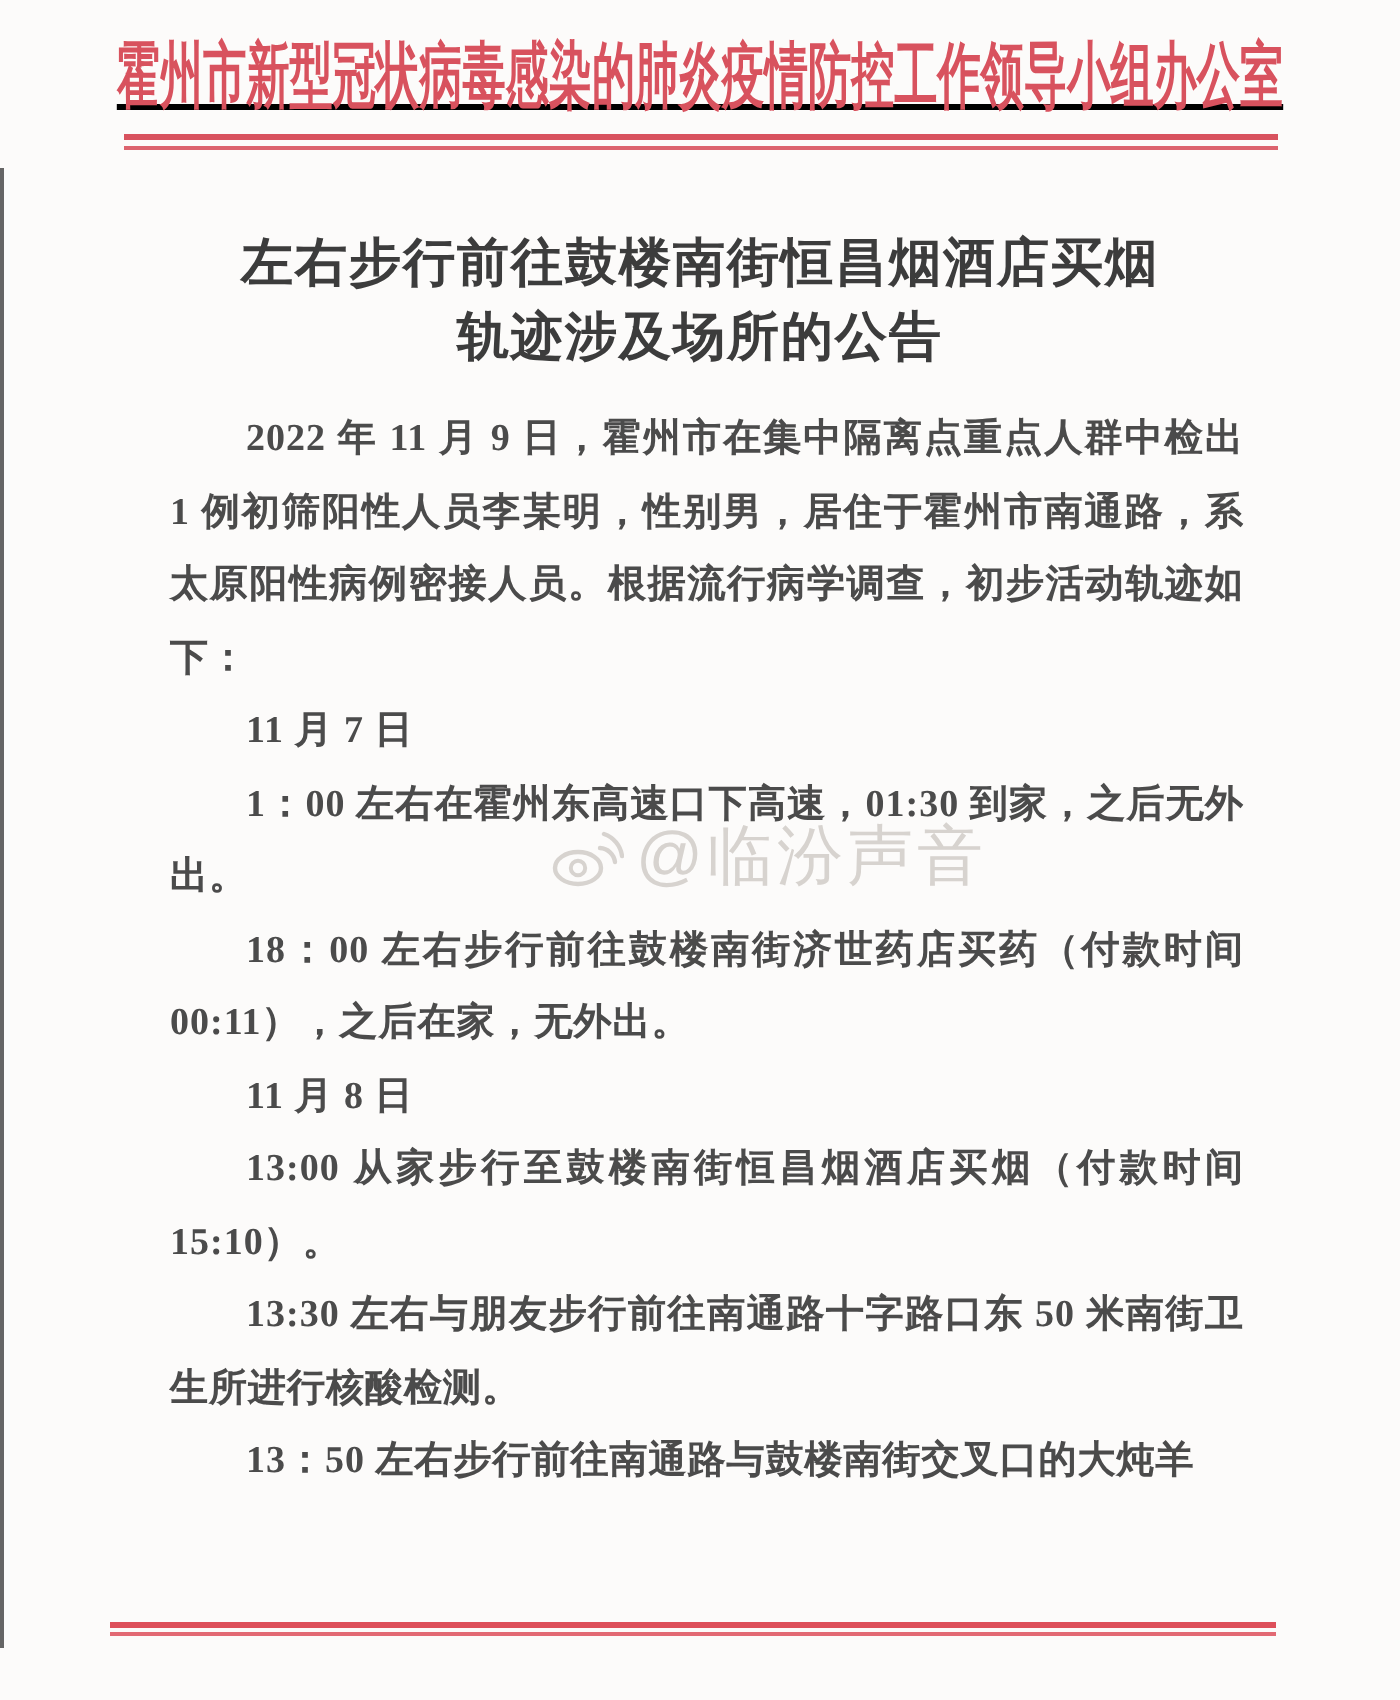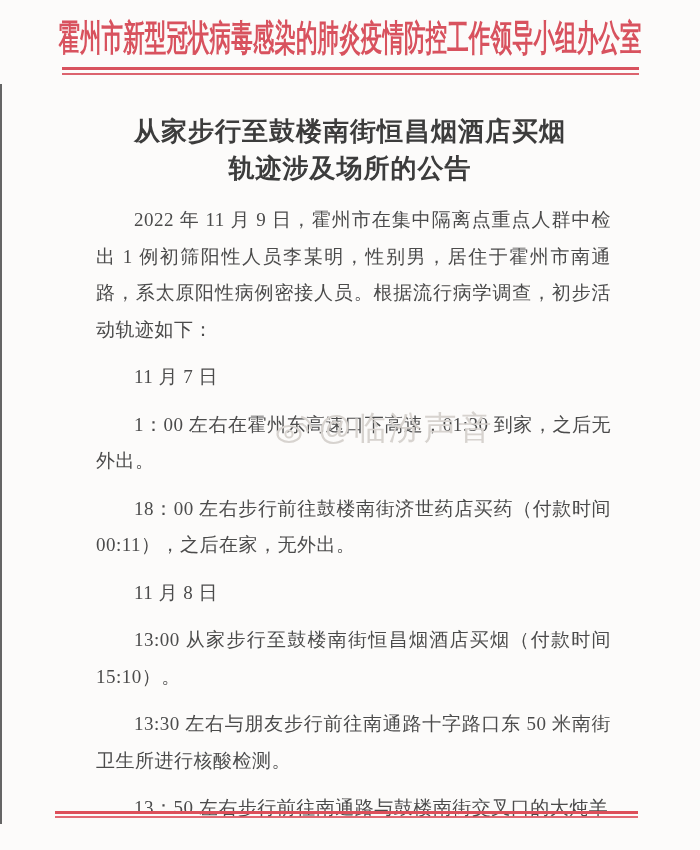--- a/index.html
+++ b/index.html
@@ -11,21 +11,21 @@
     font-family:"Liberation Serif","DejaVu Serif",serif;
   }
   .photo-edge{
     position:absolute;left:0;top:84px;width:2px;height:740px;
     background:#4a4a4a;opacity:.85;
   }
   
   .office-wrap{
     margin-top:15px;
     display:flex;justify-content:center;
-    height:46px;align-items:center;
+    height:46px;align-items:center;text-decoration:underline;
   }
   .office{
     white-space:nowrap;
     font-weight:bold;
     font-size:36px;
     color:#d8525e;
     transform:scaleX(0.60);
     transform-origin:center;
     letter-spacing:0;
   }
@@ -51,21 +51,21 @@
   .doc-title span{display:block;}
   
   .body{
     margin:15px 78px 0 85px;
     font-size:19px;
     line-height:36.5px;
     color:#4b4b4b;
     text-align:justify;
     letter-spacing:.5px;
   }
-  .body p{margin:11px;text-indent:2em;}
+  .body p{margin:0;text-indent:2em;font-weight:bold;}
   
   .watermark{
     position:absolute;left:276px;top:406px;
     display:flex;align-items:center;gap:6px;
     color:#d7d3cf;
     font-family:"Liberation Sans","DejaVu Sans",sans-serif;
     font-size:33px;
     letter-spacing:2px;
     pointer-events:none;
   }
@@ -82,21 +82,21 @@
     <div class="office-wrap">
       <div class="office">霍州市新型冠状病毒感染的肺炎疫情防控工作领导小组办公室</div>
     </div>
     <div class="rule-double">
       <div class="thick"></div>
       <div class="thin"></div>
     </div>
   </header>
 
   <h1 class="doc-title">
-    <span>从家步行至鼓楼南街恒昌烟酒店买烟</span>
+    <span>左右步行前往鼓楼南街恒昌烟酒店买烟</span>
     <span>轨迹涉及场所的公告</span>
   </h1>
 
   <main class="body">
     <p>2022 年 11 月 9 日，霍州市在集中隔离点重点人群中检出 1 例初筛阳性人员李某明，性别男，居住于霍州市南通路，系太原阳性病例密接人员。根据流行病学调查，初步活动轨迹如下：</p>
     <p>11 月 7 日</p>
     <p>1：00 左右在霍州东高速口下高速，01:30 到家，之后无外出。</p>
     <p>18：00 左右步行前往鼓楼南街济世药店买药（付款时间 00:11），之后在家，无外出。</p>
     <p>11 月 8 日</p>
     <p>13:00 从家步行至鼓楼南街恒昌烟酒店买烟（付款时间 15:10）。</p>

